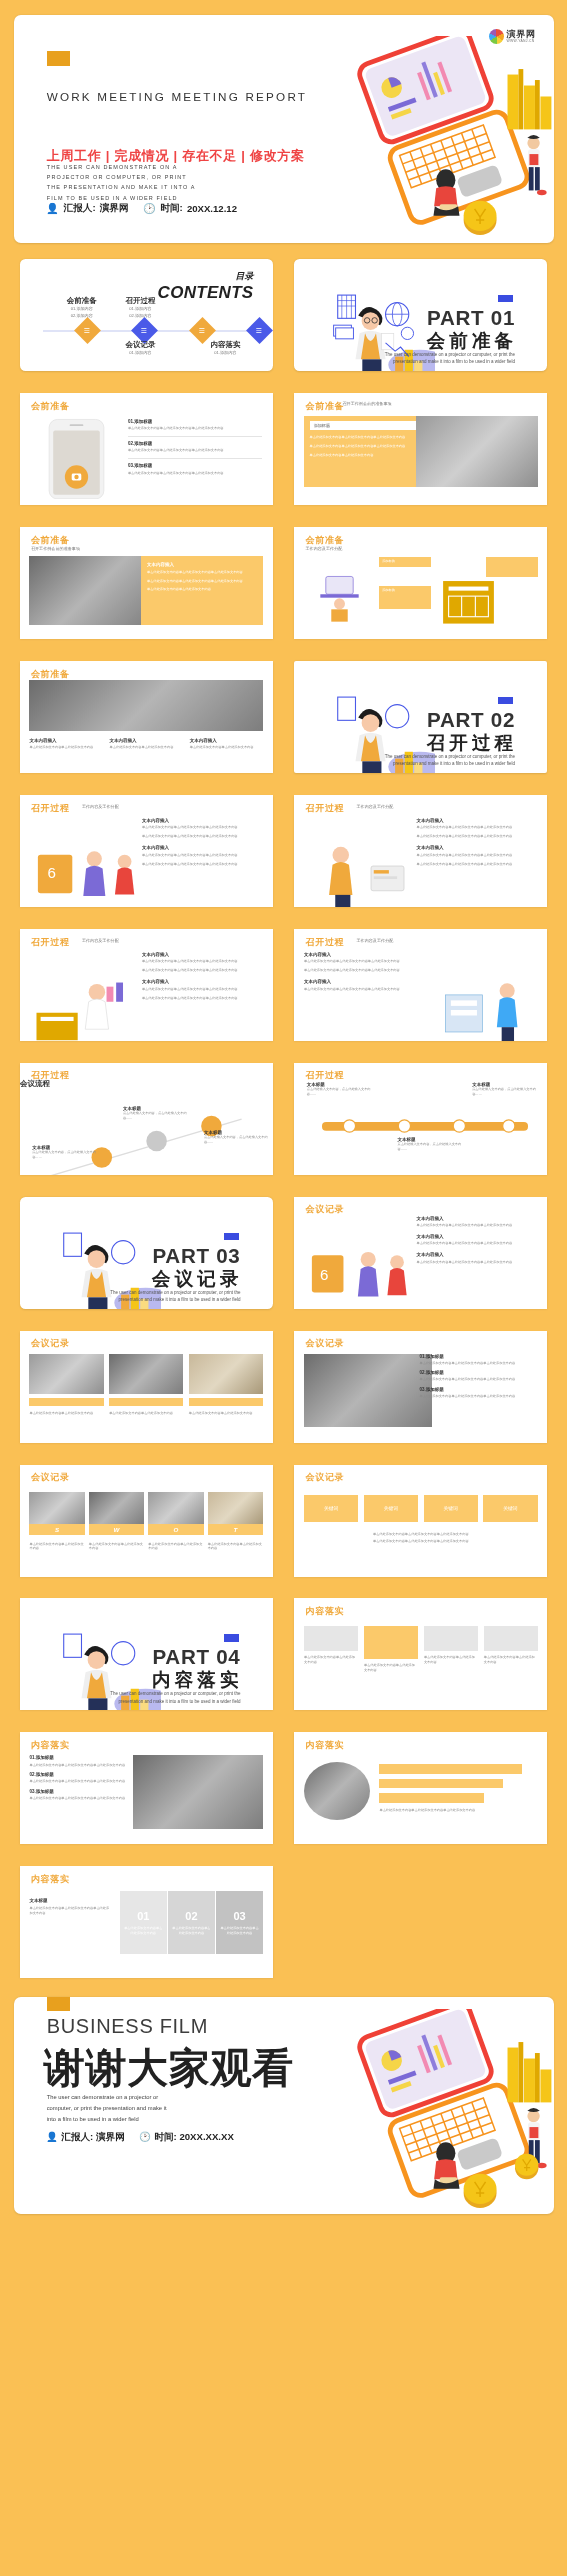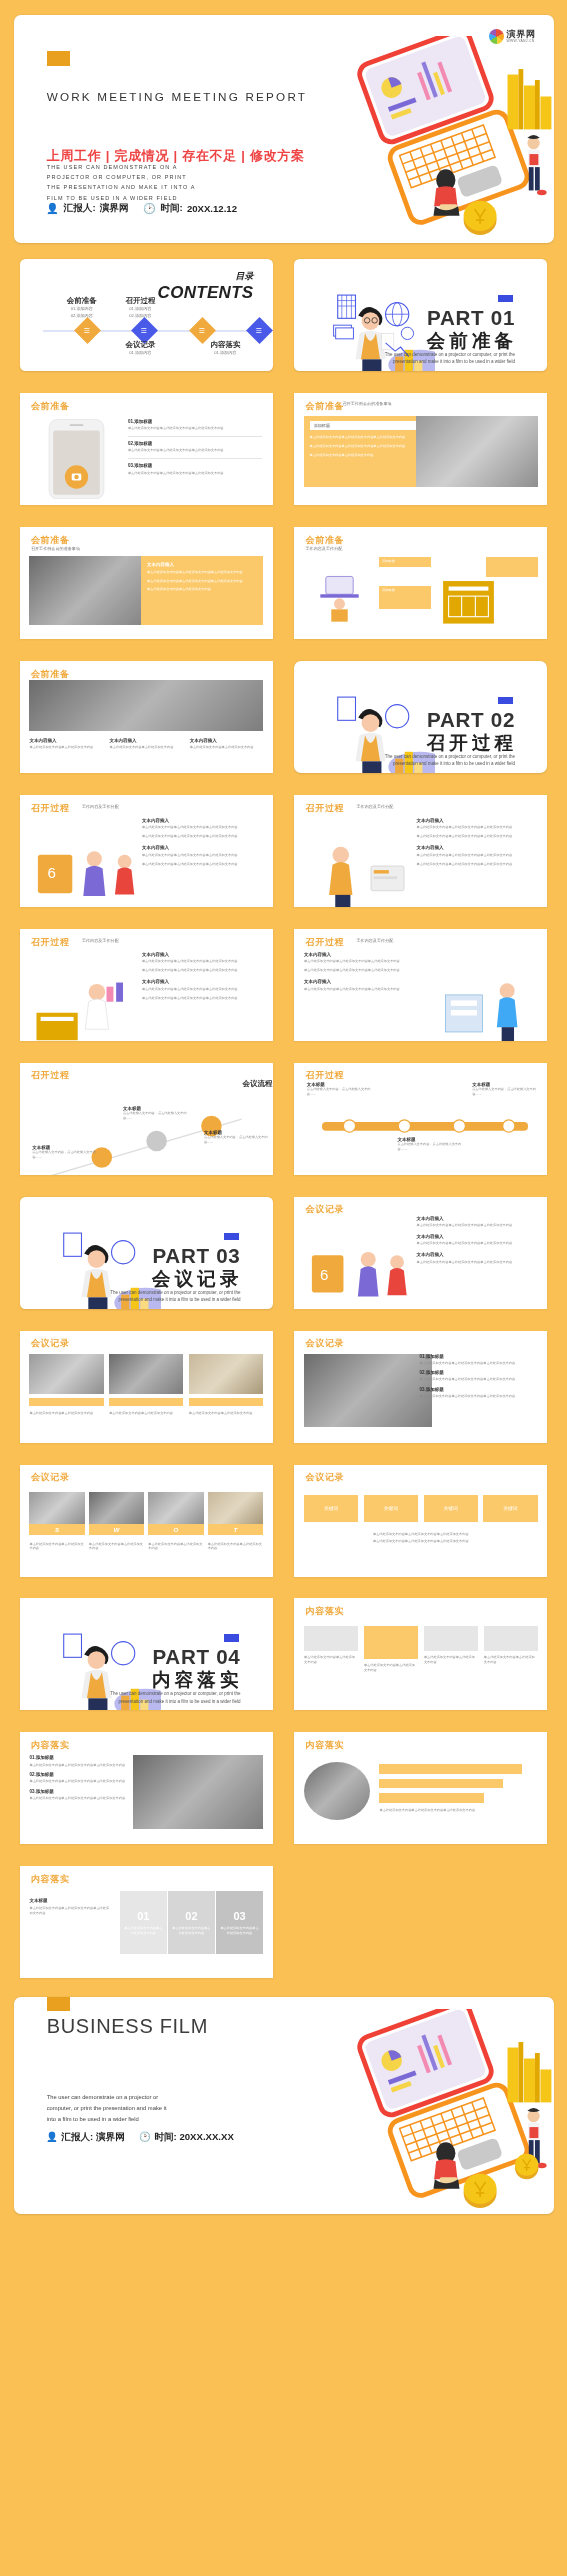--- a/index.html
+++ b/index.html
@@ -336,21 +336,21 @@
           </div>
           <div style="flex:1">
             <div class="hd">文本内容插入</div>
             <div class="bd" style="margin-top:2.1px">单击此处添加文本内容单击此处添加文本内容</div>
           </div>
         </div>
       </div>
     </div>
 
     <div class="cell">
-      <div class="slide" style="border-radius:7px">
+      <div class="slide" style="border-radius:2px">
         <svg class="person" viewBox="0 0 150 120">
           <rect x="8" y="6" width="26" height="34" fill="none" stroke="#4a5ae8" stroke-width="1.6"></rect>
           <circle cx="95" cy="34" r="17" fill="none" stroke="#4a5ae8" stroke-width="1.6"></circle>
           <ellipse cx="128" cy="108" rx="46" ry="22" fill="#b9b9ef"></ellipse>
           <path d="M38 36 q12 -22 30 -6 q10 10 2 20 z" fill="#1c1c1c"></path>
           <circle cx="56" cy="44" r="13" fill="#f7c9a8"></circle>
           <path d="M40 62 q16 -8 32 0 l6 38 h-44 z" fill="#efefef"></path>
           <path d="M48 62 q8 22 16 0 l6 38 h-28 z" fill="#f0a93c"></path>
           <rect x="44" y="100" width="28" height="20" fill="#243058"></rect>
           <rect x="92" y="96" width="12" height="24" fill="#f0a93c"></rect>
@@ -451,21 +451,21 @@
           <circle cx="108" cy="24" r="11" fill="#f7c9a8"></circle>
           <path d="M97 37 q11 -7 22 0 l4 40 h-30 z" fill="#3fa9f5"></path>
           <rect x="100" y="77" width="18" height="24" fill="#243058"></rect>
         </svg>
       </div>
     </div>
 
     <div class="cell">
       <div class="slide">
         <div class="s-title">召开过程</div>
-        <div style="position:absolute;left:0;right:0;top:16.5px;text-align:right;font-size:7.5px;font-weight:bold;color:#333">会议流程</div>
+        <div style="position:absolute;left:0;right:0;top:16.5px;text-align:left;font-size:7.5px;font-weight:bold;color:#333">会议流程</div>
         <svg style="position:absolute;left:16.5px;top:32px;width:233px;height:110" viewBox="0 0 340 110">
           <line x1="10" y1="96" x2="300" y2="10" stroke="#ddd" stroke-width="2"></line>
           <circle cx="96" cy="66" r="15" fill="#f0a93c"></circle>
           <circle cx="176" cy="42" r="15" fill="#c9c9c9"></circle>
           <circle cx="256" cy="20" r="15" fill="#f0a93c"></circle>
         </svg>
         <div style="position:absolute;left:12.3px;top:82px;width:69px">
           <div class="hd">文本标题</div>
           <div class="bd">点击此处输入文本内容，点击此处输入文本内容……</div>
         </div>
@@ -727,20 +727,21 @@
           </div>
         </div>
       </div>
     </div>
 
   </div>
 
   <div class="slide big-slide" style="height:217px;margin-top:2.7px">
     <div class="e-sq"></div>
     <div class="e-en">BUSINESS FILM</div>
+    <div class="e-cn">谢谢大家观看</div>
     <div class="e-desc" style="white-space:pre-line">The user can demonstrate on a projector or
 computer, or print the presentation and make it
 into a film to be used in a wider field</div>
     <div class="e-meta">
       <div class="mi">
         <span class="gl">👤</span>
         <span>汇报人:</span>
         <span>演界网</span>
       </div>
       <div class="mi">

